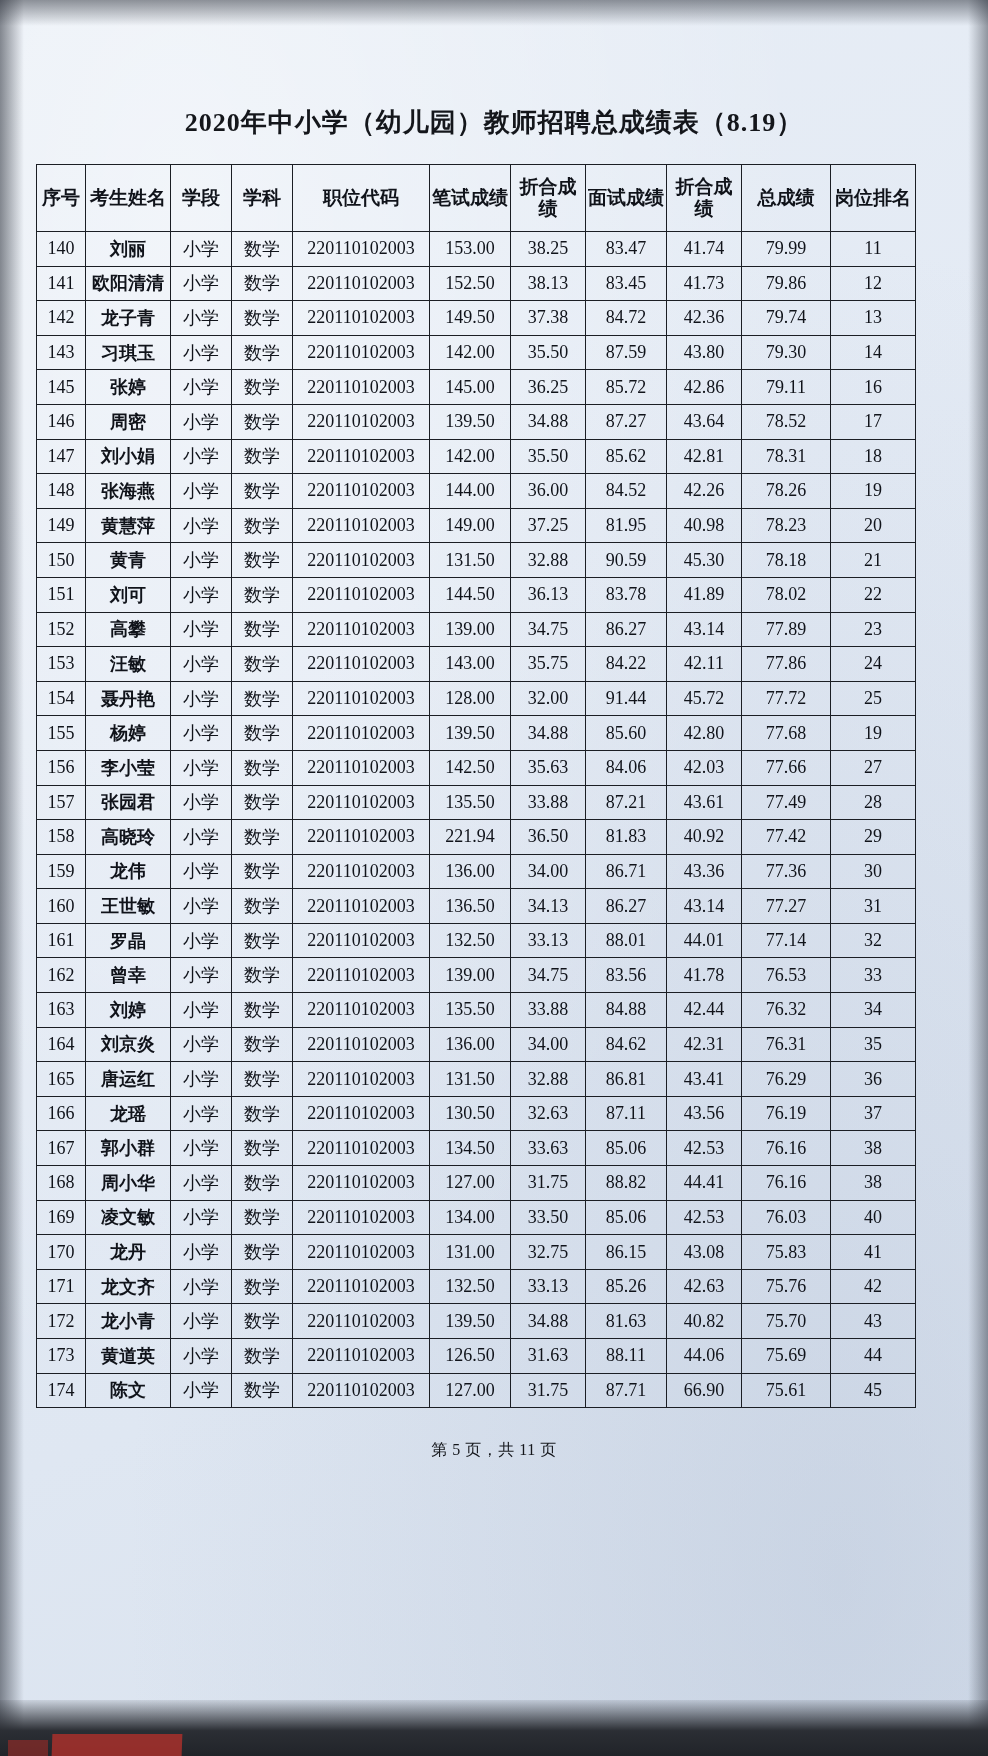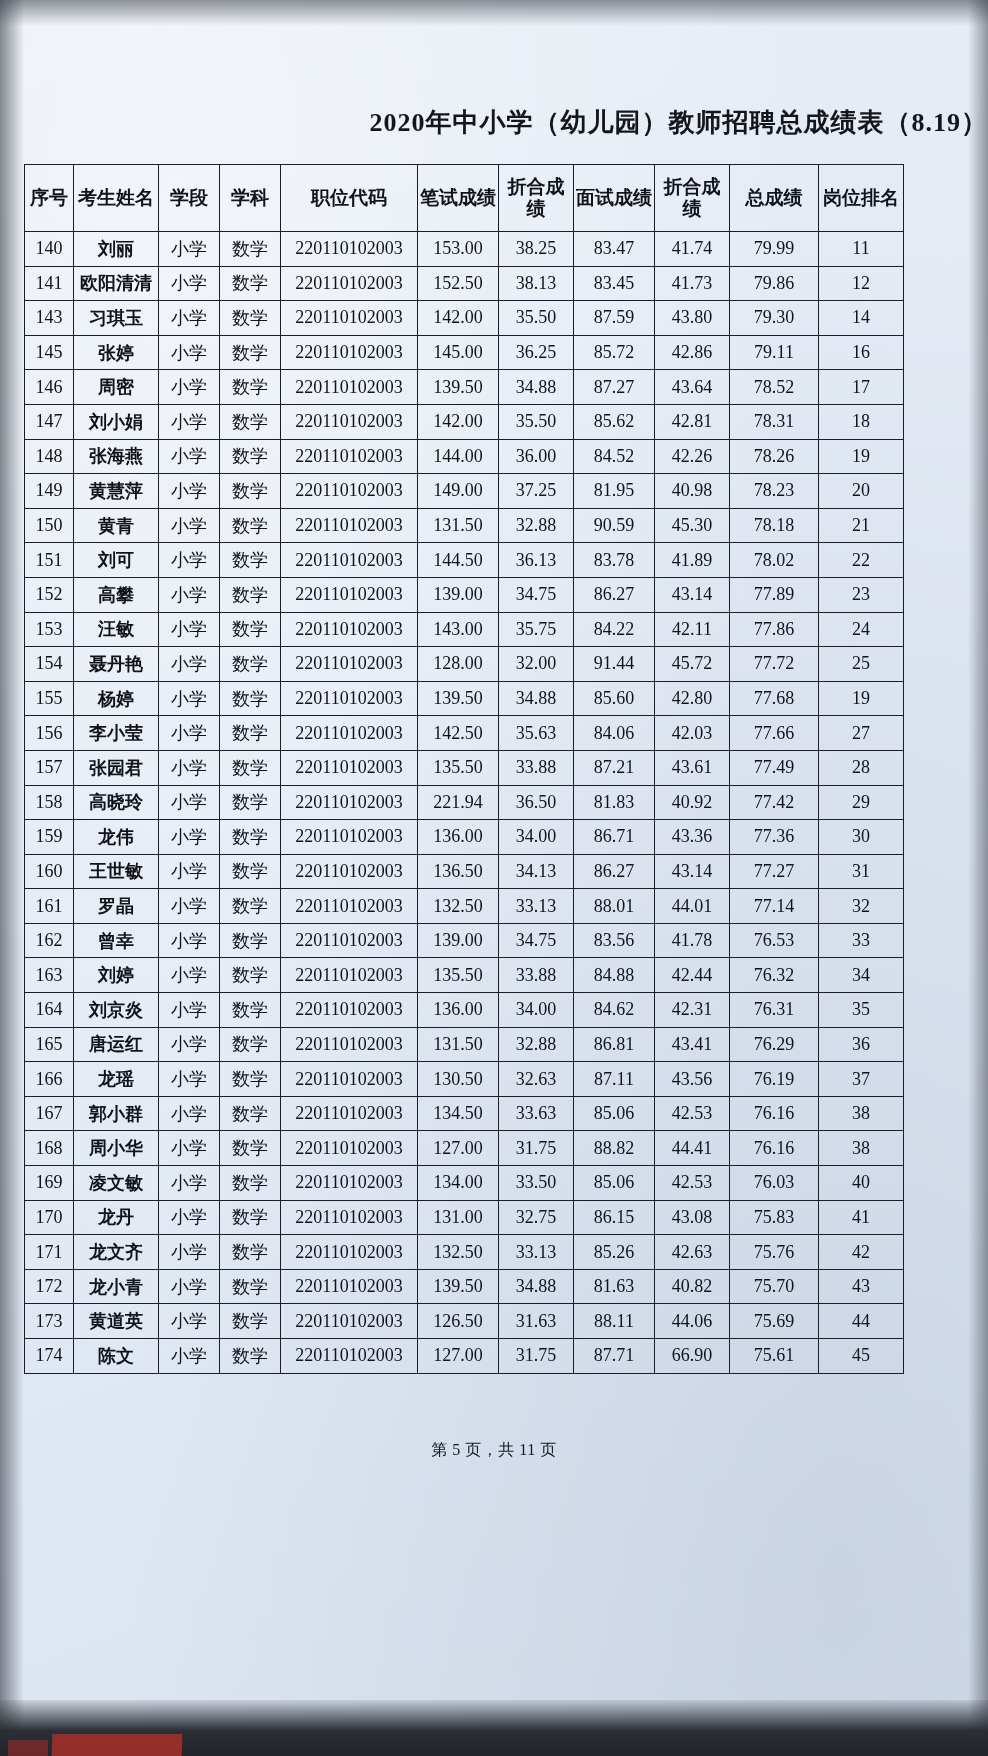--- a/index.html
+++ b/index.html
@@ -50,32 +50,32 @@
     position: absolute; left: 8px; bottom: 0px; width: 40px; height: 16px;
     background: #8d2b28;
     opacity: .7;
   }
 
   .doc-title {
     position: absolute;
     top: 105px;
     left: 0;
     width: 988px;
-    text-align: right;
+    text-align: center;
     font-size: 26px;
     font-weight: bold;
     letter-spacing: 1px;
     color: #14161b;
     font-family: "Liberation Serif", "DejaVu Serif", serif;
   }
 
   .table-wrap {
     position: absolute;
     top: 164px;
-    left: 24px;
+    left: 36px;
     width: 846px;
   }
   table.score-table {
     border-collapse: collapse;
     width: 846px;
     table-layout: fixed;
     background: transparent;
   }
   table.score-table th,
   table.score-table td {
@@ -181,20 +181,33 @@
             <td class="c-subject">数学</td>
             <td class="c-code">220110102003</td>
             <td class="c-written">152.50</td>
             <td class="c-wconv">38.13</td>
             <td class="c-interview">83.45</td>
             <td class="c-iconv">41.73</td>
             <td class="c-total">79.86</td>
             <td class="c-rank">12</td>
           </tr>
           <tr>
+            <td class="c-seq">142</td>
+            <td class="c-name">龙子青</td>
+            <td class="c-stage">小学</td>
+            <td class="c-subject">数学</td>
+            <td class="c-code">220110102003</td>
+            <td class="c-written">149.50</td>
+            <td class="c-wconv">37.38</td>
+            <td class="c-interview">84.72</td>
+            <td class="c-iconv">42.36</td>
+            <td class="c-total">79.74</td>
+            <td class="c-rank">13</td>
+          </tr>
+          <tr>
             <td class="c-seq">143</td>
             <td class="c-name">习琪玉</td>
             <td class="c-stage">小学</td>
             <td class="c-subject">数学</td>
             <td class="c-code">220110102003</td>
             <td class="c-written">142.00</td>
             <td class="c-wconv">35.50</td>
             <td class="c-interview">87.59</td>
             <td class="c-iconv">43.80</td>
             <td class="c-total">79.30</td>

